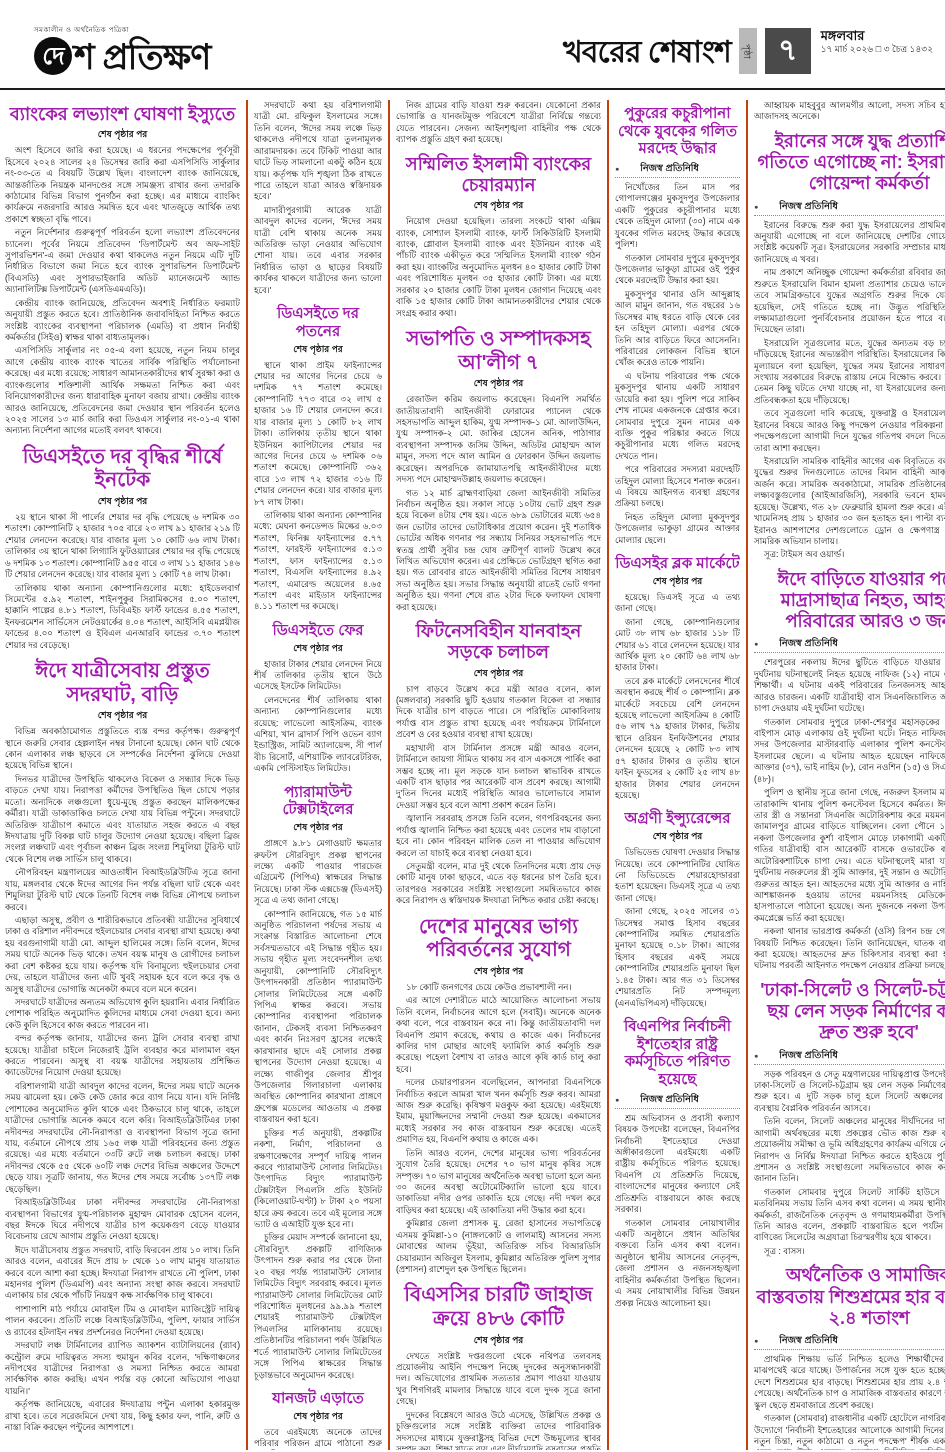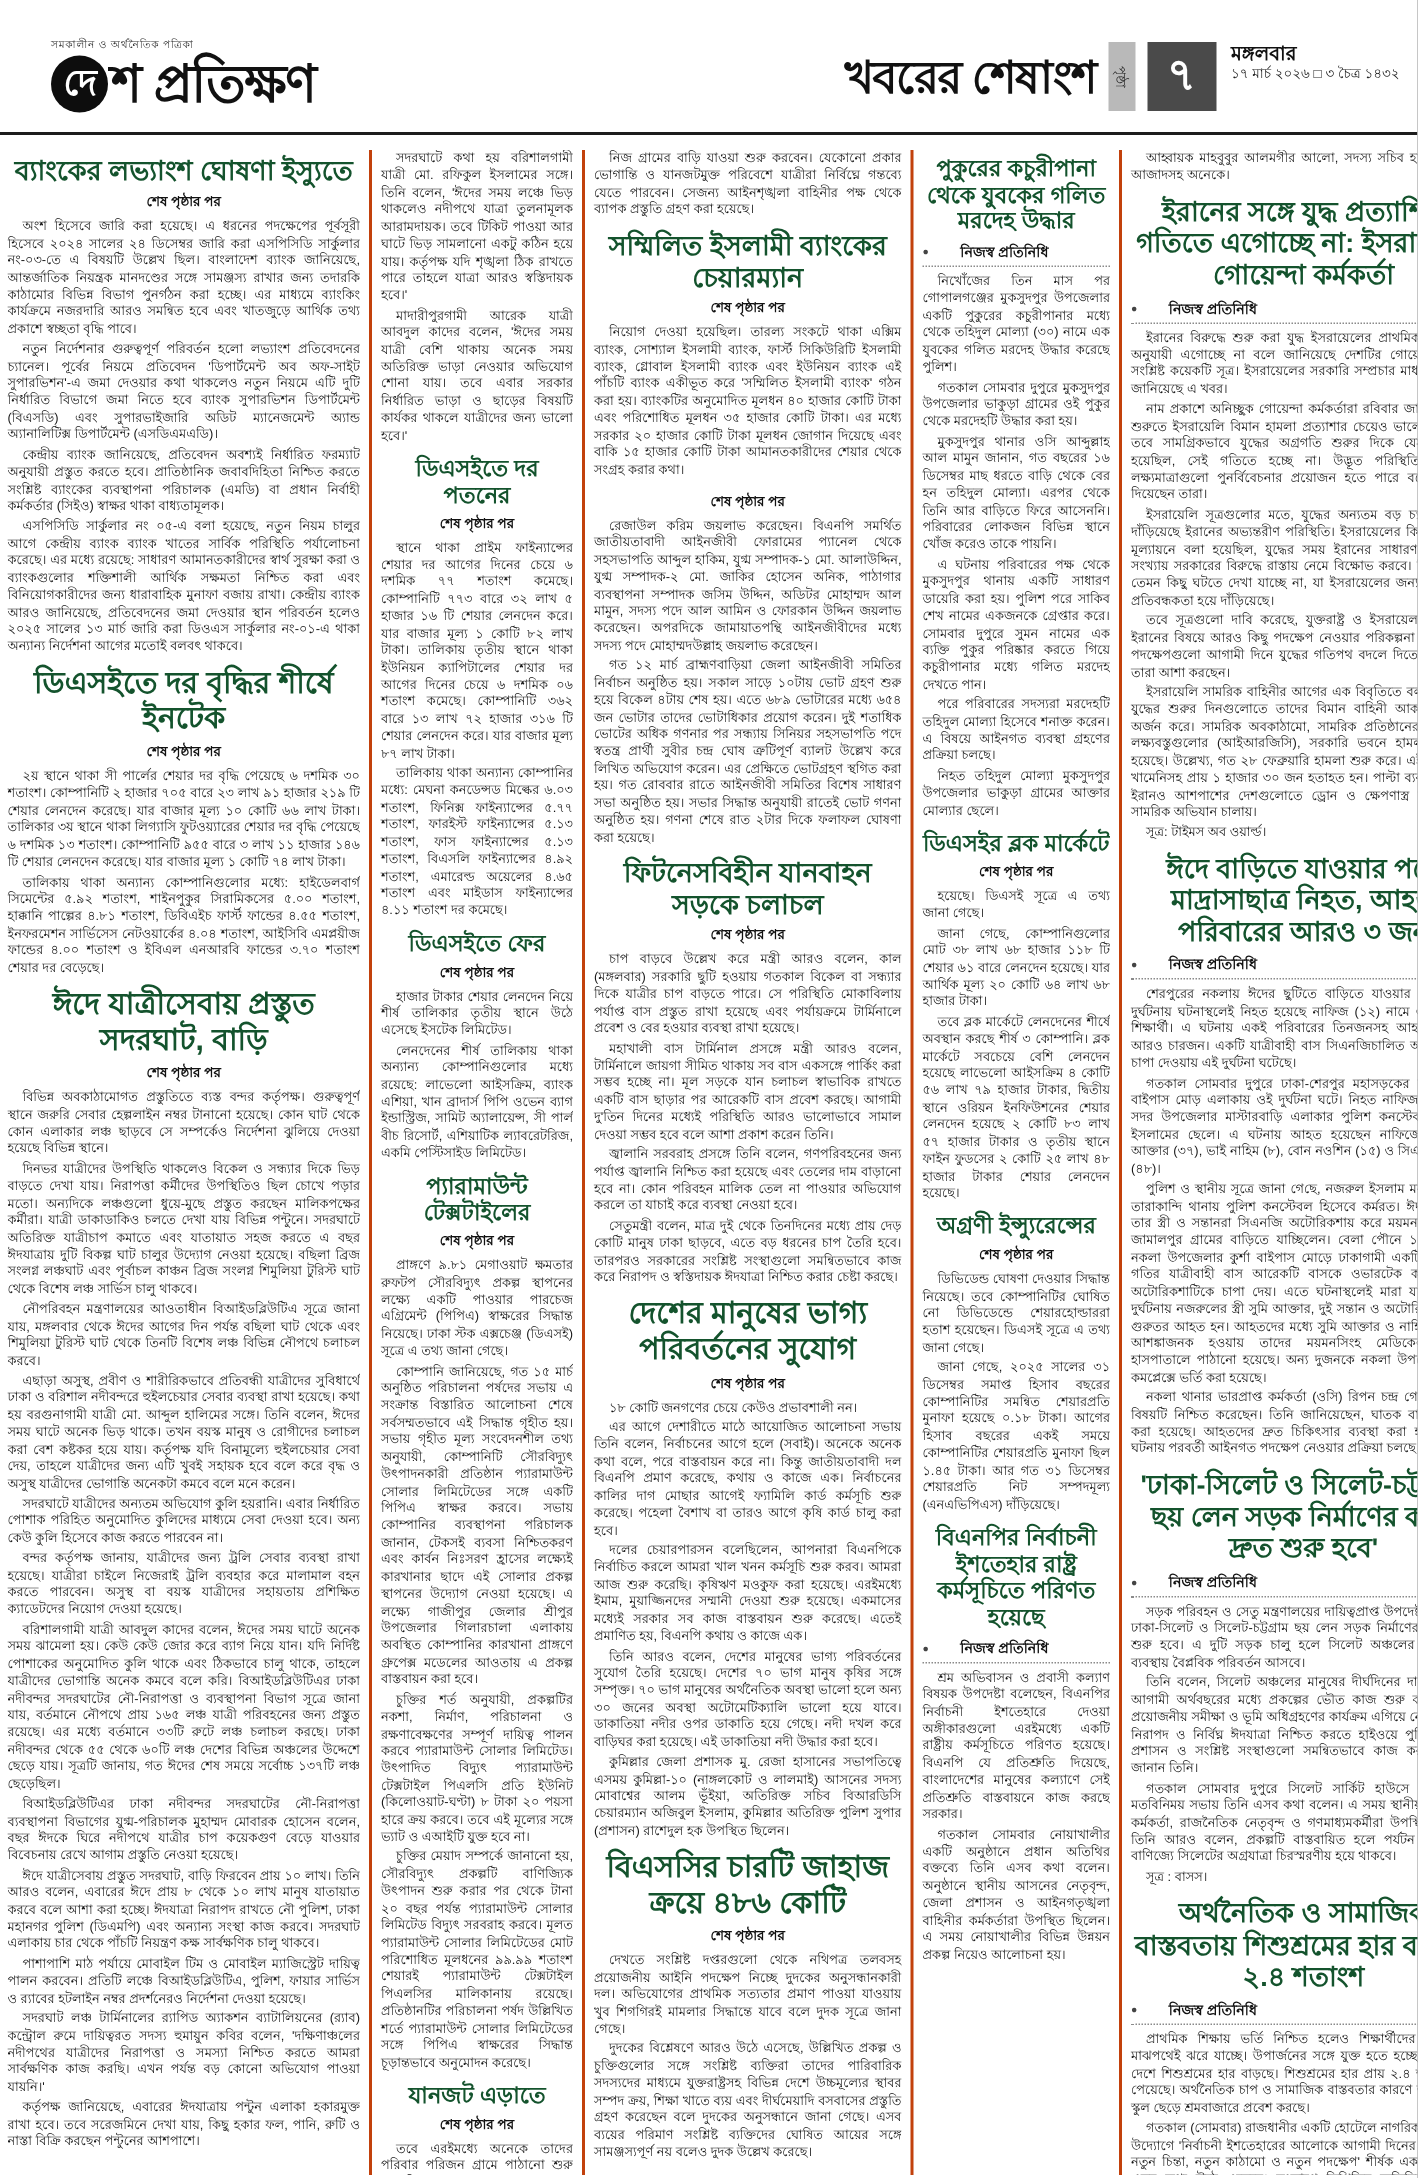--- a/index.html
+++ b/index.html
@@ -20,21 +20,21 @@
                 display:flex;align-items:center;justify-content:center;}
   .date-block{line-height:1.25;padding-left:2px;}
   .day-name{font-size:13px;font-weight:bold;}
   .date-line{font-size:9px;color:#222;}
   .header-rule{position:absolute;left:0;right:0;top:88px;border-top:2px solid #1c1c1c;}
   
   .page-columns{display:flex;gap:6px;padding:8px 5px 0 5px;height:1350px;overflow:hidden;}
   .col{overflow:hidden;flex:none;}
   .col + .col{border-left:2px solid #c2410c;padding-left:6px;}
   .article{margin-bottom:8px;}
-  .headline{text-align:center;font-weight:bold;line-height:1.18;margin:4px 0 2px;color:#14532d;}
+  .headline{text-align:center;font-weight:bold;line-height:1.18;margin:4px 0 2px;color:#a21caf;}
   .headline.xl{font-size:20px;}
   .headline.lg{font-size:18px;}
   .headline.md{font-size:15px;}
   .kicker{text-align:center;font-size:9px;font-weight:bold;margin:0 0 3px;}
   .byline{display:flex;align-items:center;gap:21px;font-size:9.5px;font-weight:bold;margin:4px 0 1px;}
   .byline .bullet{font-size:7px;color:#444;}
   .byline-rule{border-bottom:1px dotted #8a8a8a;margin:1px 0 4px;}
   .body-text{font-size:8.6px;line-height:1.33;text-align:justify;margin:0 0 2px;text-indent:10px;color:#161616;}
 </style>
 </head>
@@ -129,20 +129,21 @@
       <div class="col" style="width: 205px;">
         <div class="article">
           <p class="body-text">নিজ গ্রামের বাড়ি যাওয়া শুরু করবেন। যেকোনো প্রকার ভোগান্তি ও যানজটমুক্ত পরিবেশে যাত্রীরা নির্বিঘ্নে গন্তব্যে যেতে পারবেন। সেজন্য আইনশৃঙ্খলা বাহিনীর পক্ষ থেকে ব্যাপক প্রস্তুতি গ্রহণ করা হয়েছে।</p>
         </div>
         <div class="article">
           <div class="headline lg">সম্মিলিত ইসলামী ব্যাংকের চেয়ারম্যান</div>
           <div class="kicker">শেষ পৃষ্ঠার পর</div>
           <p class="body-text">নিয়োগ দেওয়া হয়েছিল। তারল্য সংকটে থাকা এক্সিম ব্যাংক, সোশ্যাল ইসলামী ব্যাংক, ফার্স্ট সিকিউরিটি ইসলামী ব্যাংক, গ্লোবাল ইসলামী ব্যাংক এবং ইউনিয়ন ব্যাংক এই পাঁচটি ব্যাংক একীভূত করে 'সম্মিলিত ইসলামী ব্যাংক' গঠন করা হয়। ব্যাংকটির অনুমোদিত মূলধন ৪০ হাজার কোটি টাকা এবং পরিশোধিত মূলধন ৩৫ হাজার কোটি টাকা। এর মধ্যে সরকার ২০ হাজার কোটি টাকা মূলধন জোগান দিয়েছে এবং বাকি ১৫ হাজার কোটি টাকা আমানতকারীদের শেয়ার থেকে সংগ্রহ করার কথা।</p>
         </div>
         <div class="article">
+          <div class="headline xl">সভাপতি ও সম্পাদকসহ আ'লীগ ৭</div>
           <div class="kicker">শেষ পৃষ্ঠার পর</div>
           <p class="body-text">রেজাউল করিম জয়লাভ করেছেন। বিএনপি সমর্থিত জাতীয়তাবাদী আইনজীবী ফোরামের প্যানেল থেকে সহসভাপতি আব্দুল হাকিম, যুগ্ম সম্পাদক-১ মো. আলাউদ্দিন, যুগ্ম সম্পাদক-২ মো. জাকির হোসেন অনিক, পাঠাগার ব্যবস্থাপনা সম্পাদক জসিম উদ্দিন, অডিটর মোহাম্মদ আল মামুন, সদস্য পদে আল আমিন ও ফোরকান উদ্দিন জয়লাভ করেছেন। অপরদিকে জামায়াতপন্থি আইনজীবীদের মধ্যে সদস্য পদে মোহাম্মদউল্লাহ জয়লাভ করেছেন।</p>
           <p class="body-text">গত ১২ মার্চ ব্রাহ্মণবাড়িয়া জেলা আইনজীবী সমিতির নির্বাচন অনুষ্ঠিত হয়। সকাল সাড়ে ১০টায় ভোট গ্রহণ শুরু হয়ে বিকেল ৪টায় শেষ হয়। এতে ৬৮৯ ভোটারের মধ্যে ৬৫৪ জন ভোটার তাদের ভোটাধিকার প্রয়োগ করেন। দুই শতাধিক ভোটের অধিক গণনার পর সন্ধ্যায় সিনিয়র সহসভাপতি পদে স্বতন্ত্র প্রার্থী সুবীর চন্দ্র ঘোষ ত্রুটিপূর্ণ ব্যালট উল্লেখ করে লিখিত অভিযোগ করেন। এর প্রেক্ষিতে ভোটগ্রহণ স্থগিত করা হয়। গত রোববার রাতে আইনজীবী সমিতির বিশেষ সাধারণ সভা অনুষ্ঠিত হয়। সভার সিদ্ধান্ত অনুযায়ী রাতেই ভোট গণনা অনুষ্ঠিত হয়। গণনা শেষে রাত ২টার দিকে ফলাফল ঘোষণা করা হয়েছে।</p>
         </div>
         <div class="article">
           <div class="headline lg">ফিটনেসবিহীন যানবাহন সড়কে চলাচল</div>
           <div class="kicker">শেষ পৃষ্ঠার পর</div>
           <p class="body-text">চাপ বাড়বে উল্লেখ করে মন্ত্রী আরও বলেন, কাল (মঙ্গলবার) সরকারি ছুটি হওয়ায় গতকাল বিকেল বা সন্ধ্যার দিকে যাত্রীর চাপ বাড়তে পারে। সে পরিস্থিতি মোকাবিলায় পর্যাপ্ত বাস প্রস্তুত রাখা হয়েছে এবং পর্যায়ক্রমে টার্মিনালে প্রবেশ ও বের হওয়ার ব্যবস্থা রাখা হয়েছে।</p>
           <p class="body-text">মহাখালী বাস টার্মিনাল প্রসঙ্গে মন্ত্রী আরও বলেন, টার্মিনালে জায়গা সীমিত থাকায় সব বাস একসঙ্গে পার্কিং করা সম্ভব হচ্ছে না। মূল সড়কে যান চলাচল স্বাভাবিক রাখতে একটি বাস ছাড়ার পর আরেকটি বাস প্রবেশ করছে। আগামী দু'তিন দিনের মধ্যেই পরিস্থিতি আরও ভালোভাবে সামাল দেওয়া সম্ভব হবে বলে আশা প্রকাশ করেন তিনি।</p>
           <p class="body-text">জ্বালানি সরবরাহ প্রসঙ্গে তিনি বলেন, গণপরিবহনের জন্য পর্যাপ্ত জ্বালানি নিশ্চিত করা হয়েছে এবং তেলের দাম বাড়ানো হবে না। কোন পরিবহন মালিক তেল না পাওয়ার অভিযোগ করলে তা যাচাই করে ব্যবস্থা নেওয়া হবে।</p>
@@ -193,21 +194,21 @@
           <p class="body-text">জানা গেছে, ২০২৫ সালের ৩১ ডিসেম্বর সমাপ্ত হিসাব বছরের কোম্পানিটির সমন্বিত শেয়ারপ্রতি মুনাফা হয়েছে ০.১৮ টাকা। আগের হিসাব বছরের একই সময়ে কোম্পানিটির শেয়ারপ্রতি মুনাফা ছিল ১.৪৫ টাকা। আর গত ৩১ ডিসেম্বর শেয়ারপ্রতি নিট সম্পদমূল্য (এনএভিপিএস) দাঁড়িয়েছে।</p>
         </div>
         <div class="article">
           <div class="headline md">বিএনপির নির্বাচনী ইশতেহার রাষ্ট্র কর্মসূচিতে পরিণত হয়েছে</div>
           <div class="byline">
             <span class="bullet">●</span>
             <span>নিজস্ব প্রতিনিধি</span>
           </div>
           <div class="byline-rule"></div>
           <p class="body-text">শ্রম অভিবাসন ও প্রবাসী কল্যাণ বিষয়ক উপদেষ্টা বলেছেন, বিএনপির নির্বাচনী ইশতেহারে দেওয়া অঙ্গীকারগুলো এরইমধ্যে একটি রাষ্ট্রীয় কর্মসূচিতে পরিণত হয়েছে। বিএনপি যে প্রতিশ্রুতি দিয়েছে, বাংলাদেশের মানুষের কল্যাণে সেই প্রতিশ্রুতি বাস্তবায়নে কাজ করছে সরকার।</p>
-          <p class="body-text">গতকাল সোমবার নোয়াখালীর একটি অনুষ্ঠানে প্রধান অতিথির বক্তব্যে তিনি এসব কথা বলেন। অনুষ্ঠানে স্থানীয় আসনের নেতৃবৃন্দ, জেলা প্রশাসন ও আইনগতৃঙ্খলা বাহিনীর কর্মকর্তারা উপস্থিত ছিলেন। এ সময় নোয়াখালীর বিভিন্ন উন্নয়ন প্রকল্প নিয়েও আলোচনা হয়।</p>
+          <p class="body-text">গতকাল সোমবার নোয়াখালীর একটি অনুষ্ঠানে প্রধান অতিথির বক্তব্যে তিনি এসব কথা বলেন। অনুষ্ঠানে স্থানীয় আসনের নেতৃবৃন্দ, জেলা প্রশাসন ও নজনসহৃঙ্খলা বাহিনীর কর্মকর্তারা উপস্থিত ছিলেন। এ সময় নোয়াখালীর বিভিন্ন উন্নয়ন প্রকল্প নিয়েও আলোচনা হয়।</p>
         </div>
       </div>
       <div class="col" style="width: 230px;">
         <div class="article">
           <p class="body-text">আহ্বায়ক মাহবুবুর আলমগীর আলো, সদস্য সচিব হারুনুর রশিদ আজাদসহ অনেকে।</p>
         </div>
         <div class="article">
           <div class="headline lg">ইরানের সঙ্গে যুদ্ধ প্রত্যাশিত গতিতে এগোচ্ছে না: ইসরায়েলি গোয়েন্দা কর্মকর্তা</div>
           <div class="byline">
             <span class="bullet">●</span>

